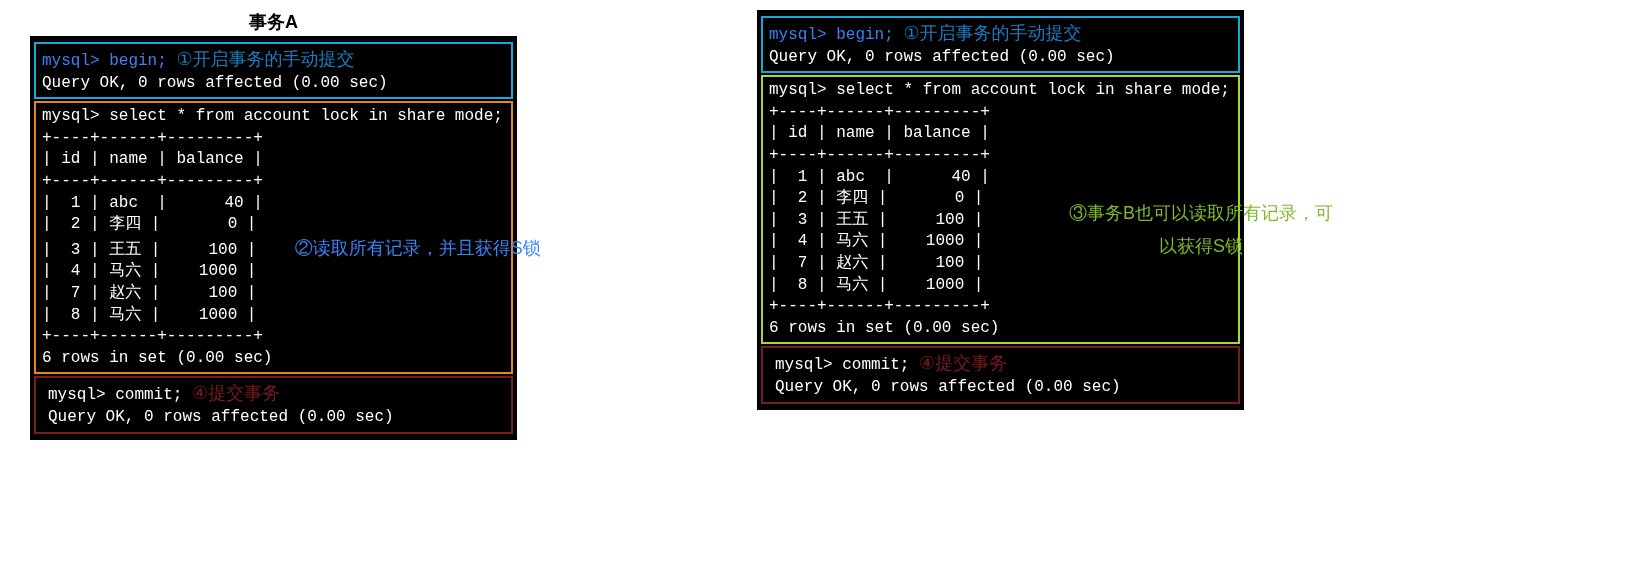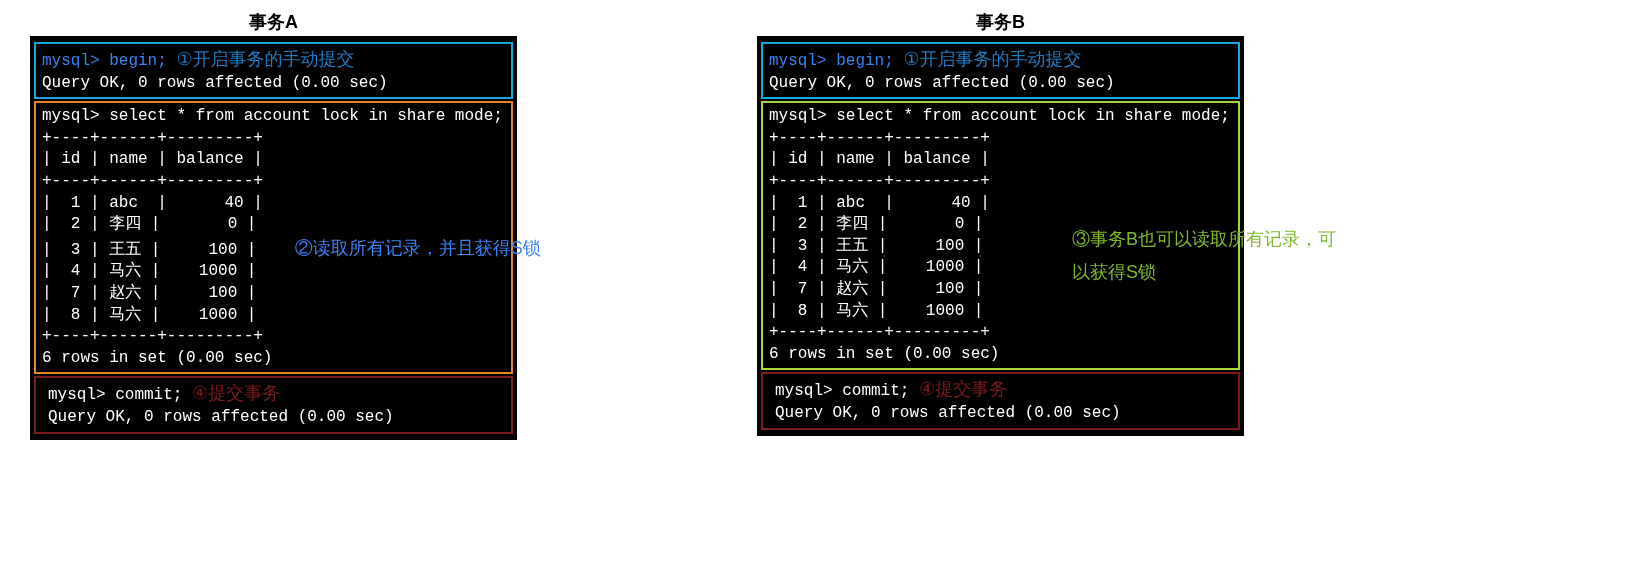--- a/index.html
+++ b/index.html
@@ -43,25 +43,26 @@
   .block-green { border-color: #a7d63a; }
   .block-red   { border-color: #7a1b1f; padding-left: 12px; }
   .prompt { color: #3b82f6; }
   .note      { font-family: "Microsoft YaHei","SimSun",sans-serif; font-size: 18px; }
   .note-blue { color: #1e7bc0; }
   .note-orange{ color: #3b82f6; }
   .note-green { color: #7fb92b; }
   .note-red   { color: #7a1b1f; }
   .side-note {
     position: absolute;
-    left: 309px;
+    left: 298px;
     top: 120px;
     width: 280px;
     white-space: normal;
     line-height: 1.8;
+    text-align: center;
   }
 </style>
 </head>
 <body>
 
 <div class="panel">
   <div class="panel-title">事务A</div>
   <div class="terminal">
 
     <div class="block block-blue"><span class="prompt">mysql&gt; begin;</span> <span class="note note-blue">①开启事务的手动提交</span>
@@ -80,21 +81,20 @@
 <span>+----+------+---------+</span>
 <span>6 rows in set (0.00 sec)</span></div>
 
     <div class="block block-red"><span>mysql&gt; commit;</span> <span class="note note-red">④提交事务</span>
 <span>Query OK, 0 rows affected (0.00 sec)</span></div>
 
   </div>
 </div>
 
 <div class="panel">
-  <div class="panel-title">事务B</div>
   <div class="terminal">
 
     <div class="block block-blue"><span class="prompt">mysql&gt; begin;</span> <span class="note note-blue">①开启事务的手动提交</span>
 <span>Query OK, 0 rows affected (0.00 sec)</span></div>
 
     <div class="block block-green"><span>mysql&gt; select * from account lock in share mode;</span>
 <span>+----+------+---------+</span>
 <span>| id | name | balance |</span>
 <span>+----+------+---------+</span>
 <span>|  1 | abc  |      40 |</span>

